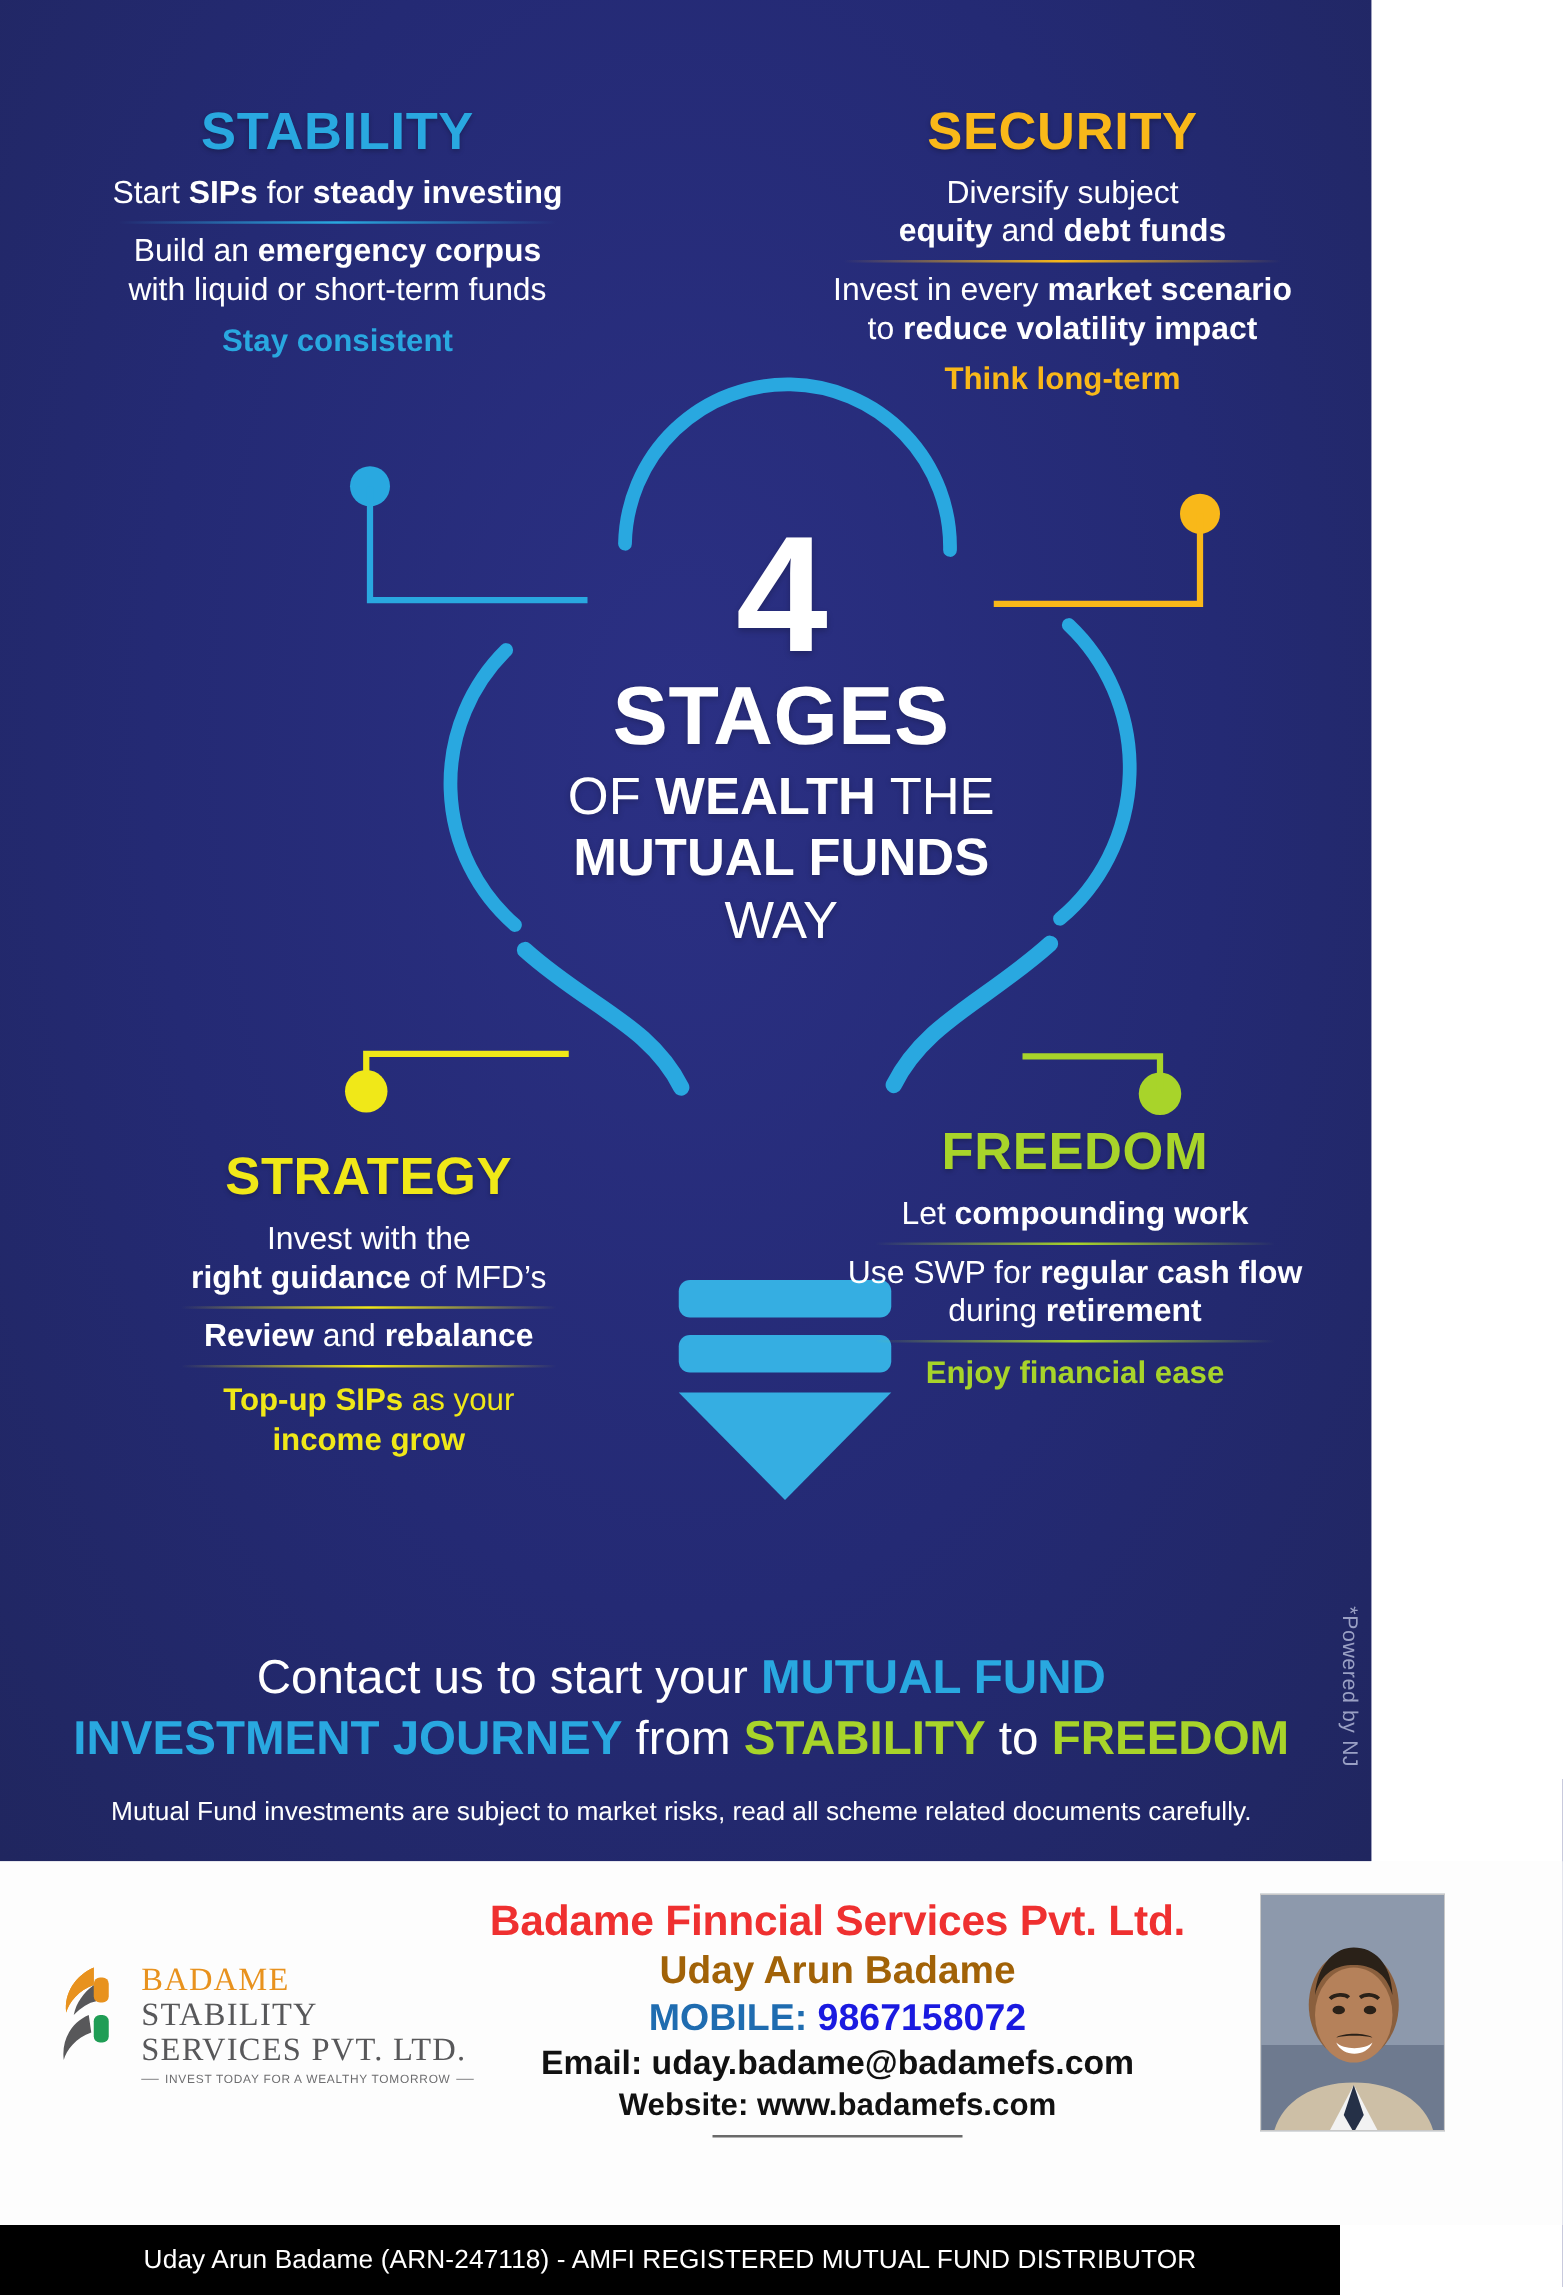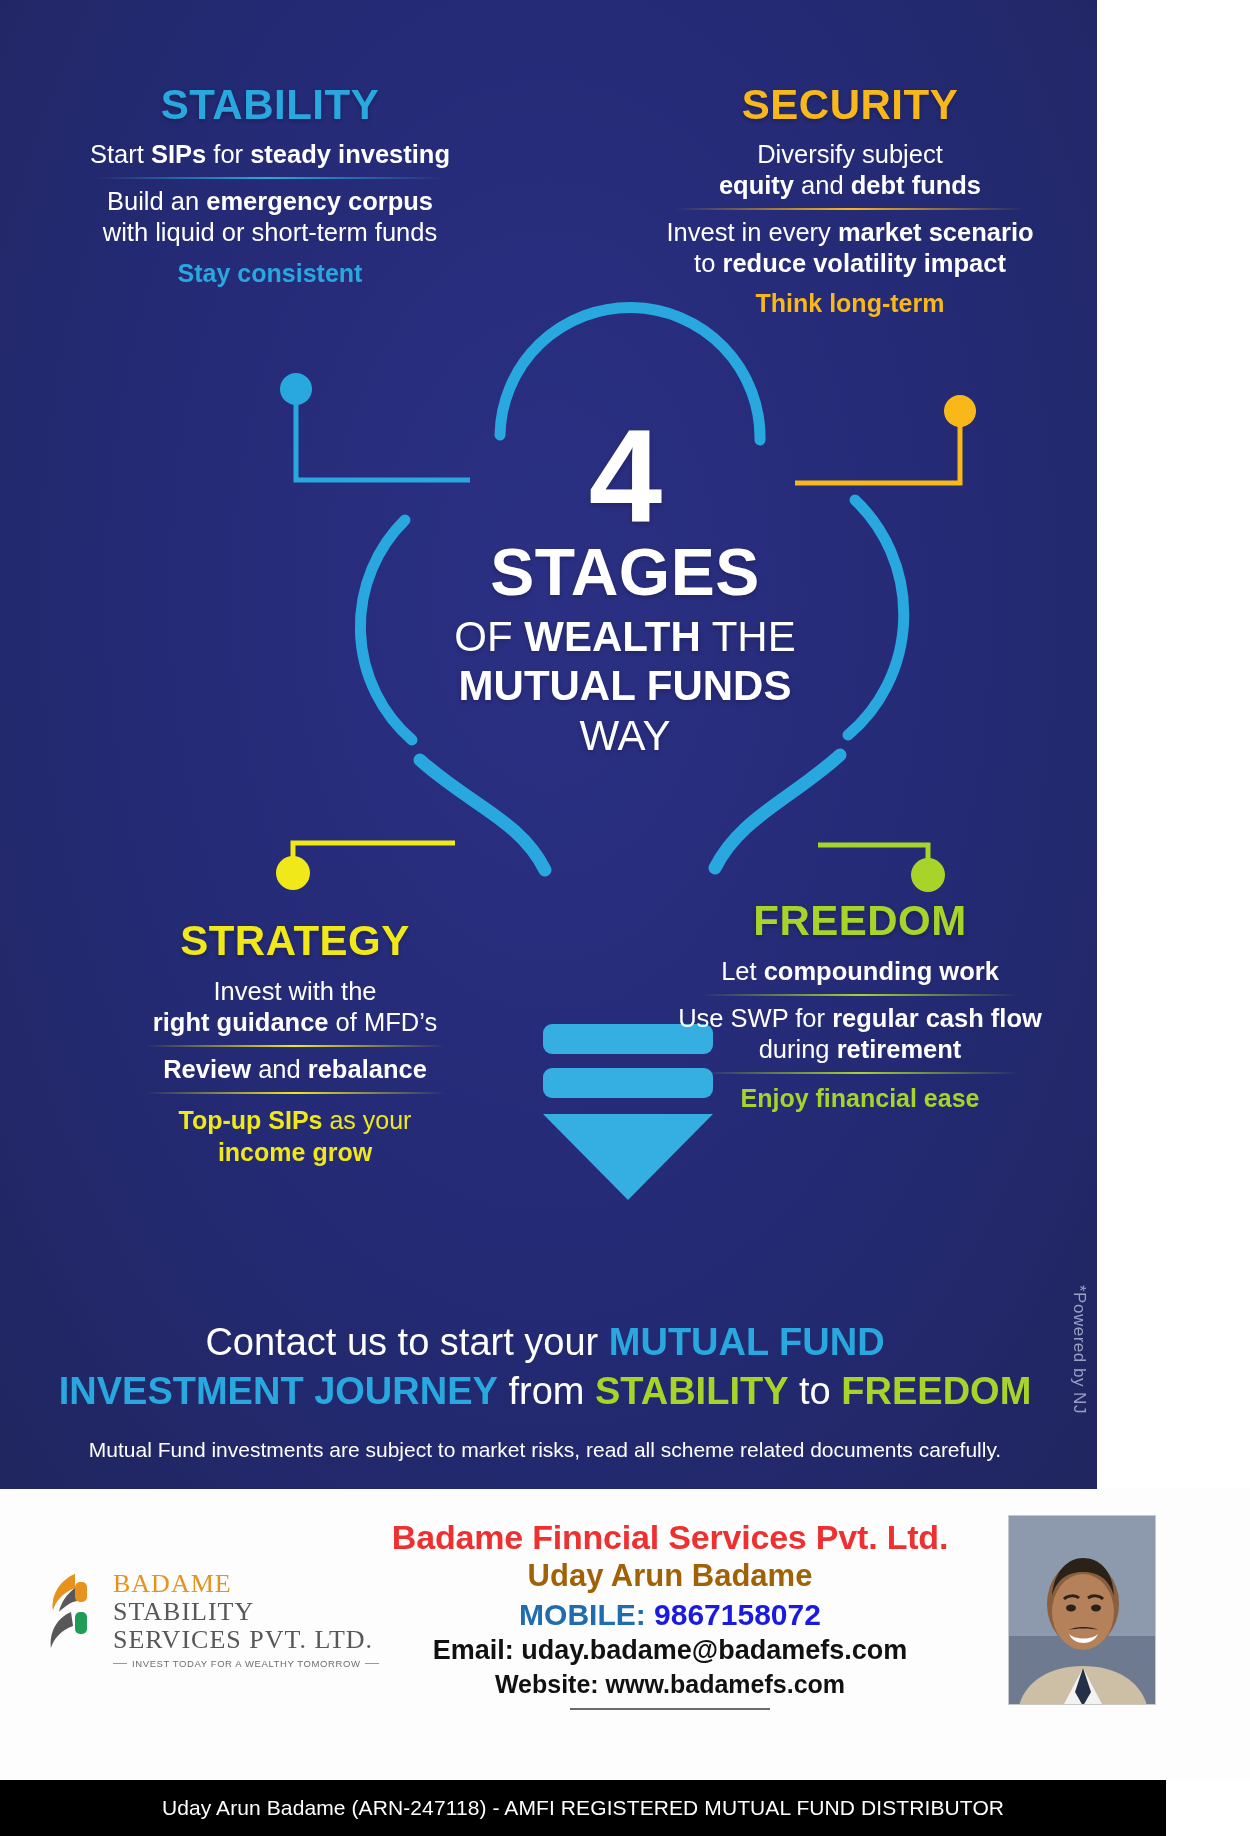--- a/index.html
+++ b/index.html
@@ -122,21 +122,21 @@
   #contact-block .website{ color:#111111; font-size:25px; font-weight:bold; line-height:1.3; }
   #contact-rule{ width:200px; height:2px; background:#6a6a6a; margin:7px auto 0; }
 
   #portrait{
     position:absolute; left:1008px; top:26px; width:148px; height:190px;
     border:1px solid #c8c8c8; overflow:hidden; background:#7d8ba0;
   }
 
   
   .bar-black{
-    position:absolute; left:0; top:1780px; width:1166px; height:56px;
+    position:absolute; left:0; top:1780px; width:1072px; height:56px;
     background:#000000; color:#ffffff;
     display:flex; align-items:center; justify-content:center;
     font-size:21px; letter-spacing:.1px;
   }
 </style>
 </head>
 <body>
 
 <div class="poster">
 

